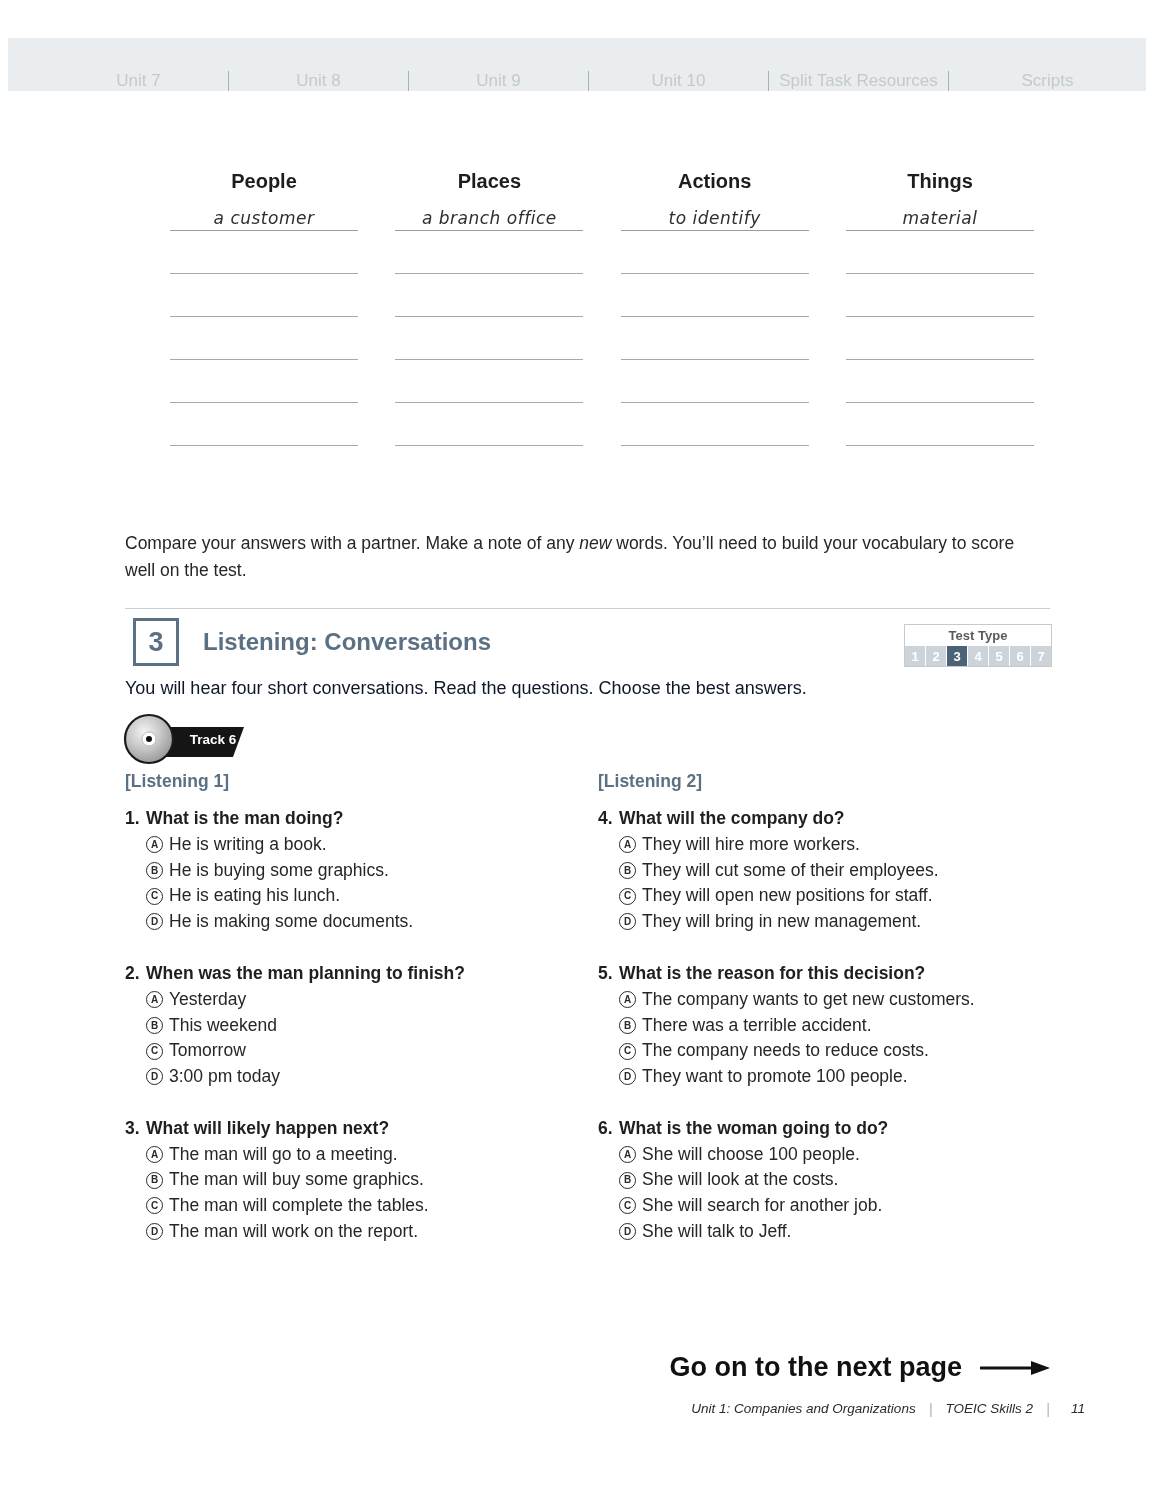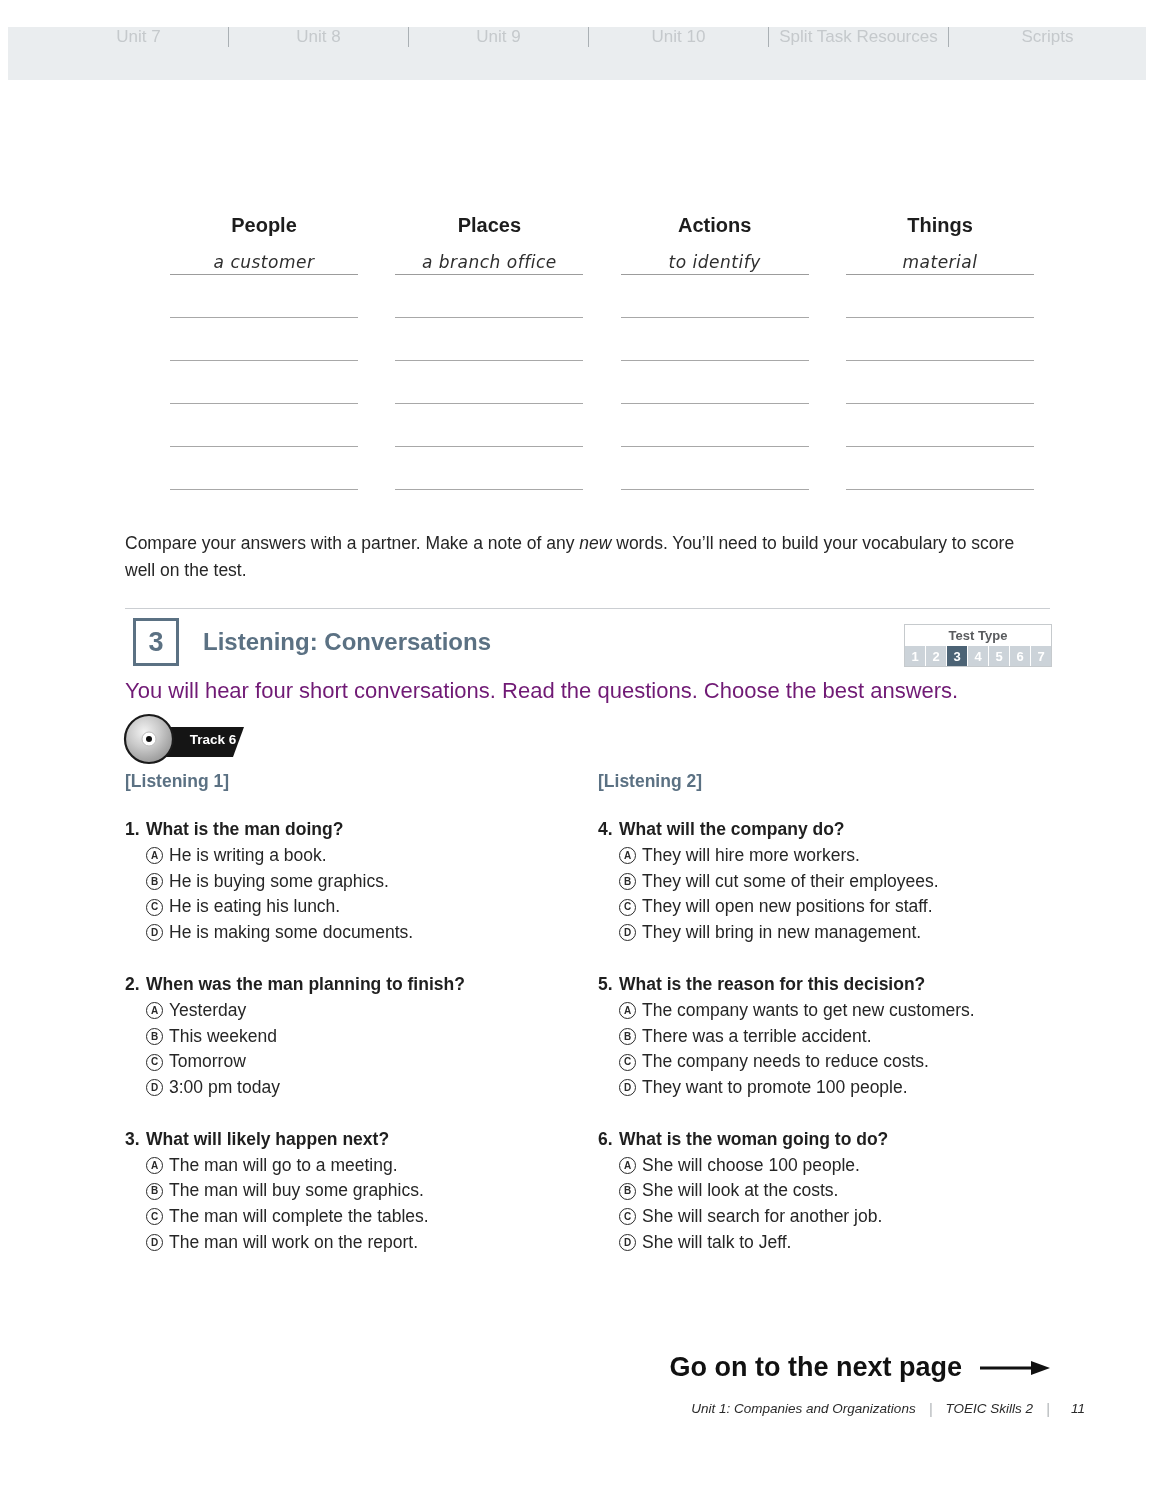--- a/index.html
+++ b/index.html
@@ -2,38 +2,38 @@
 <html><head>
 <meta charset="utf-8">
 <style>
   html,body{margin:0;padding:0;}
   body{
     width:1175px;height:1500px;position:relative;background:#ffffff;
     font-family:"Liberation Sans",sans-serif;color:#2a2a2a;overflow:hidden;
   }
   
   .navbar{
-    position:absolute;left:8px;top:27px;width:1138px;height:53px;
-    background:#eaedef;display:flex;align-items:flex-start;
+    position:absolute;left:8px;top:38px;width:1138px;height:53px;
+    background:#eaedef;display:flex;align-items:flex-end;
   }
   .nav-stub{width:40px;border-right:1px solid #aab0b4;}
   .nav-tab{
     width:179px;border-right:1px solid #aab0b4;display:flex;align-items:center;
     justify-content:center;font-size:17px;color:#c5c9cc;white-space:nowrap;
     overflow:hidden;cursor:default;
   }
   .nav-tab:last-child{border-right:none;width:197px;}
   
   .vocab{
     position:absolute;left:170px;top:170px;width:864px;
     display:flex;justify-content:space-between;
   }
   .vocab-col{width:188px;}
   .vocab-header{
-    text-align:center;font-size:20px;font-weight:bold;color:#1d1d1d;height:34px;margin-top:44px;
+    text-align:center;font-size:20px;font-weight:bold;color:#1d1d1d;height:34px;
   }
   .vocab-entry{
     height:26px;border-bottom:1px solid #9c9c9c;text-align:center;
     font-family:"DejaVu Sans",sans-serif;font-style:italic;font-size:17px;
     color:#2e2e2e;letter-spacing:.5px;line-height:28px;
   }
   .vocab-blank{height:42px;border-bottom:1px solid #a8a8a8;}
   
   .compare-note{
     position:absolute;left:125px;top:512px;width:905px;
@@ -58,31 +58,31 @@
     height:21px;text-align:center;font-size:13px;font-weight:bold;color:#595b5e;line-height:21px;
   }
   .test-type-cells{display:flex;height:20px;}
   .tt-cell{
     flex:1;margin-left:1px;background:#ccd3d9;color:#ffffff;font-size:13px;font-weight:bold;
     display:flex;align-items:center;justify-content:center;
   }
   .tt-cell:first-child{margin-left:0;}
   .tt-cell.active{background:#4c6375;}
   
-  .instruction{position:absolute;left:125px;top:678px;font-size:22px;color:#701a75;}
+  .instruction{position:absolute;left:125px;top:678px;font-size:18px;color:#0f172a;}
   .track{position:absolute;left:120px;top:710px;width:130px;height:58px;}
   .track-label{
     position:absolute;left:62px;top:22px;width:62px;text-align:center;
     color:#ffffff;font-size:13.5px;font-weight:bold;
   }
   
   .listening-col{position:absolute;top:771px;width:470px;}
   .listening-col.left{left:125px;}
   .listening-col.right{left:598px;}
-  .listening-label{font-size:17.5px;font-weight:bold;color:#5b7183;margin-bottom:24px;}
+  .listening-label{font-size:17.5px;font-weight:bold;color:#5b7183;margin-bottom:13px;}
   .question{margin-bottom:25px;}
   .q-line{display:flex;font-weight:bold;font-size:17.5px;line-height:27px;color:#1f1f1f;}
   .q-num{width:21px;flex:none;}
   .option{
     display:flex;align-items:center;padding-left:21px;font-size:17.5px;
     line-height:25.7px;color:#262626;cursor:pointer;
   }
   .opt-circle{
     width:15px;height:15px;border:1.5px solid #2a2a2a;border-radius:50%;flex:none;
     display:inline-flex;align-items:center;justify-content:center;

